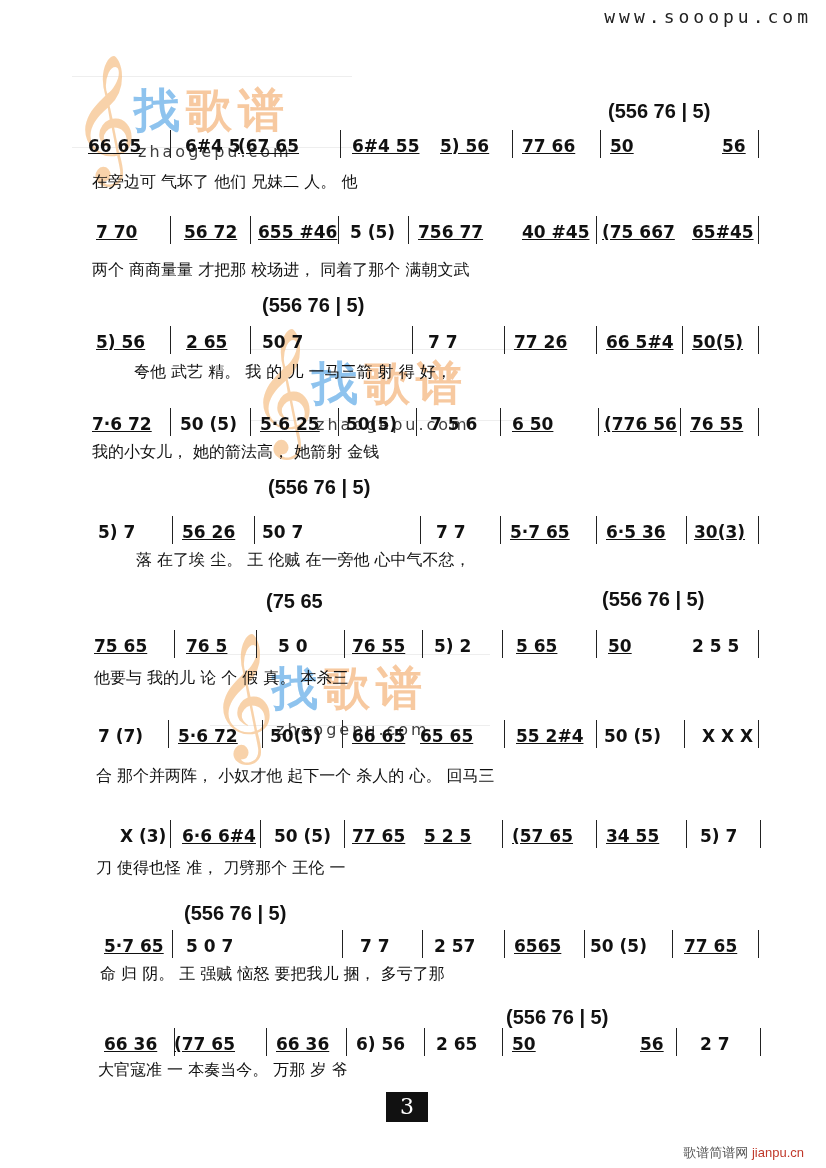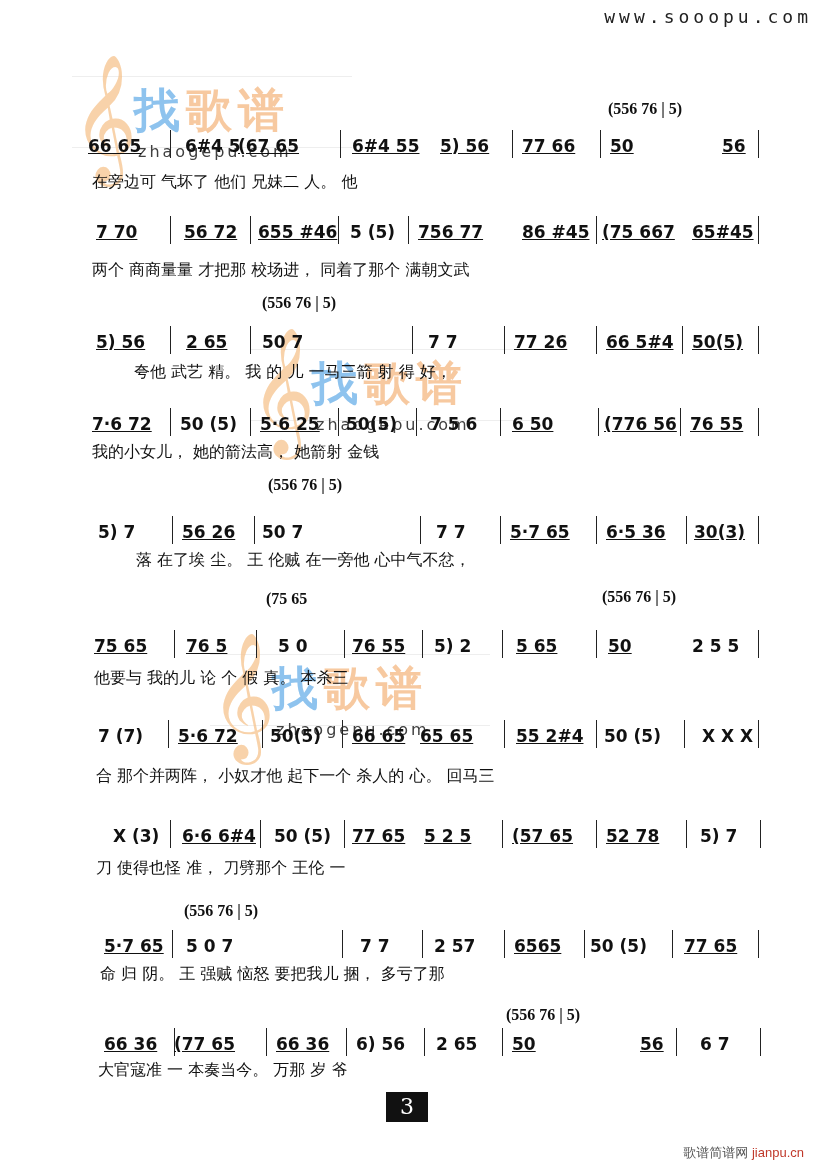--- a/index.html
+++ b/index.html
@@ -9,21 +9,21 @@
   .wm .clef{position:absolute;left:0;top:0;font-size:110px;line-height:110px;color:#f6c48e;font-family:"DejaVu Serif",serif;opacity:.75;}
   .wm .cn{position:absolute;left:62px;top:18px;font-size:46px;font-weight:bold;letter-spacing:6px;font-family:"DejaVu Sans",sans-serif;}
   .wm .cn .a{color:#8ec3ee;}
   .wm .cn .b{color:#f7c9a0;}
   .wm .en{position:absolute;left:66px;top:80px;font-size:16px;color:#404040;letter-spacing:3px;font-family:"DejaVu Sans",sans-serif;}
   .wm .lines{position:absolute;left:0;top:14px;width:280px;height:70px;border-top:1px solid #eee;border-bottom:1px solid #eee;}
   .row{position:absolute;left:0;width:826px;}
   .notes{position:absolute;font-weight:bold;font-size:17px;white-space:nowrap;font-family:"DejaVu Sans",sans-serif;}
   .lyric{position:absolute;font-size:16px;white-space:nowrap;font-family:"DejaVu Sans",sans-serif;}
   .bar{position:absolute;width:1px;background:#222;}
-  .interlude{position:absolute;font-weight:bold;font-size:16px;white-space:nowrap;font-family:Liberation Serif, serif;}
+  .interlude{position:absolute;font-weight:bold;font-size:20px;white-space:nowrap;font-family:Liberation Sans, sans-serif;}
   .u{text-decoration:underline;}
   .page-num{position:absolute;left:386px;top:1092px;width:42px;height:30px;background:#111;color:#fff;font-family:"DejaVu Serif",serif;font-size:22px;text-align:center;line-height:30px;}
   .footer{position:absolute;right:22px;top:1144px;font-size:13px;color:#555;}
   .footer .jp{color:#c0392b;}
 </style>
 </head>
 <body>
 
 <div class="site-url">www.sooopu.com</div>
 
@@ -67,21 +67,21 @@
 <div class="row" style="top:222px;">
   <span class="notes u" style="left:96px;">7 70</span>
   <span class="bar" style="left:170px;top:-6px;height:28px;"></span>
   <span class="notes u" style="left:184px;">56 72</span>
   <span class="bar" style="left:250px;top:-6px;height:28px;"></span>
   <span class="notes u" style="left:258px;">655 #46</span>
   <span class="bar" style="left:338px;top:-6px;height:28px;"></span>
   <span class="notes" style="left:350px;">5 (5)</span>
   <span class="bar" style="left:408px;top:-6px;height:28px;"></span>
   <span class="notes u" style="left:418px;">756 77</span>
-  <span class="notes u" style="left:522px;">86 #45</span>
+  <span class="notes u" style="left:522px;">40 #45</span>
   <span class="bar" style="left:596px;top:-6px;height:28px;"></span>
   <span class="notes u" style="left:602px;">(75 667</span>
   <span class="notes u" style="left:692px;">65#45</span>
   <span class="bar" style="left:758px;top:-6px;height:28px;"></span>
 </div>
 <div class="lyric" style="left:92px;top:260px;">两个      商商量量 才把那 校场进，   同着了那个   满朝文武</div>
 
 <div class="interlude" style="left:262px;top:294px;">(556 76 | 5)</div>
 <div class="row" style="top:332px;">
   <span class="notes u" style="left:96px;">5) 56</span>
@@ -174,32 +174,32 @@
   <span class="notes u" style="left:516px;">55 2#4</span>
   <span class="bar" style="left:596px;top:-6px;height:28px;"></span>
   <span class="notes" style="left:604px;">50 (5)</span>
   <span class="bar" style="left:684px;top:-6px;height:28px;"></span>
   <span class="notes" style="left:702px;">X X X</span>
   <span class="bar" style="left:758px;top:-6px;height:28px;"></span>
 </div>
 <div class="lyric" style="left:96px;top:766px;">合      那个并两阵，     小奴才他 起下一个   杀人的 心。    回马三</div>
 
 <div class="row" style="top:826px;">
-  <span class="notes" style="left:113px;">X (3)</span>
+  <span class="notes" style="left:120px;">X (3)</span>
   <span class="bar" style="left:170px;top:-6px;height:28px;"></span>
   <span class="notes u" style="left:182px;">6·6 6#4</span>
   <span class="bar" style="left:260px;top:-6px;height:28px;"></span>
   <span class="notes" style="left:274px;">50 (5)</span>
   <span class="bar" style="left:344px;top:-6px;height:28px;"></span>
   <span class="notes u" style="left:352px;">77 65</span>
   <span class="notes u" style="left:424px;">5 2 5</span>
   <span class="bar" style="left:502px;top:-6px;height:28px;"></span>
   <span class="notes u" style="left:512px;">(57 65</span>
   <span class="bar" style="left:596px;top:-6px;height:28px;"></span>
-  <span class="notes u" style="left:606px;">52 78</span>
+  <span class="notes u" style="left:606px;">34 55</span>
   <span class="bar" style="left:686px;top:-6px;height:28px;"></span>
   <span class="notes" style="left:700px;">5) 7</span>
   <span class="bar" style="left:760px;top:-6px;height:28px;"></span>
 </div>
 <div class="lyric" style="left:96px;top:858px;">刀       使得也怪 准，     刀劈那个 王伦                       一</div>
 
 <div class="interlude" style="left:184px;top:902px;">(556 76 | 5)</div>
 <div class="row" style="top:936px;">
   <span class="notes u" style="left:104px;">5·7 65</span>
   <span class="bar" style="left:172px;top:-6px;height:28px;"></span>
@@ -226,21 +226,21 @@
   <span class="bar" style="left:266px;top:-6px;height:28px;"></span>
   <span class="notes u" style="left:276px;">66 36</span>
   <span class="bar" style="left:346px;top:-6px;height:28px;"></span>
   <span class="notes" style="left:356px;">6) 56</span>
   <span class="bar" style="left:424px;top:-6px;height:28px;"></span>
   <span class="notes" style="left:436px;">2 65</span>
   <span class="bar" style="left:502px;top:-6px;height:28px;"></span>
   <span class="notes u" style="left:512px;">50</span>
   <span class="notes u" style="left:640px;">56</span>
   <span class="bar" style="left:676px;top:-6px;height:28px;"></span>
-  <span class="notes" style="left:700px;">6 7</span>
+  <span class="notes" style="left:700px;">2 7</span>
   <span class="bar" style="left:760px;top:-6px;height:28px;"></span>
 </div>
 <div class="lyric" style="left:98px;top:1060px;">大官寇准                        一   本奏当今。         万那  岁 爷</div>
 
 <div class="page-num">3</div>
 
 <div class="footer">
   <span>歌谱简谱网</span>
   <span class="jp">jianpu.cn</span>
 </div>

